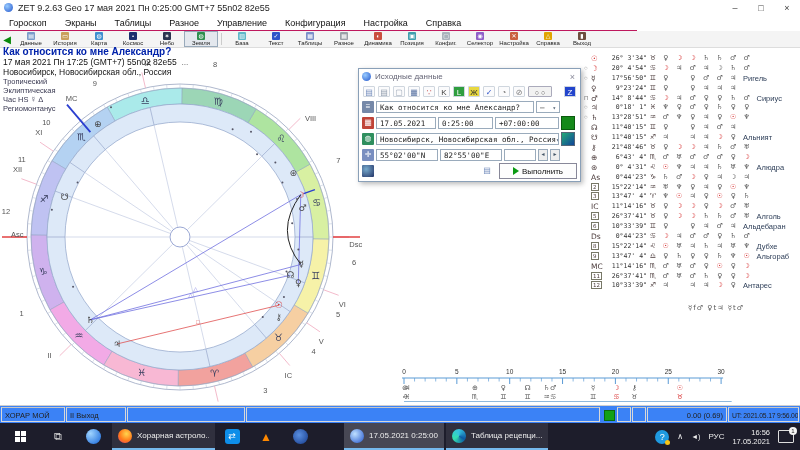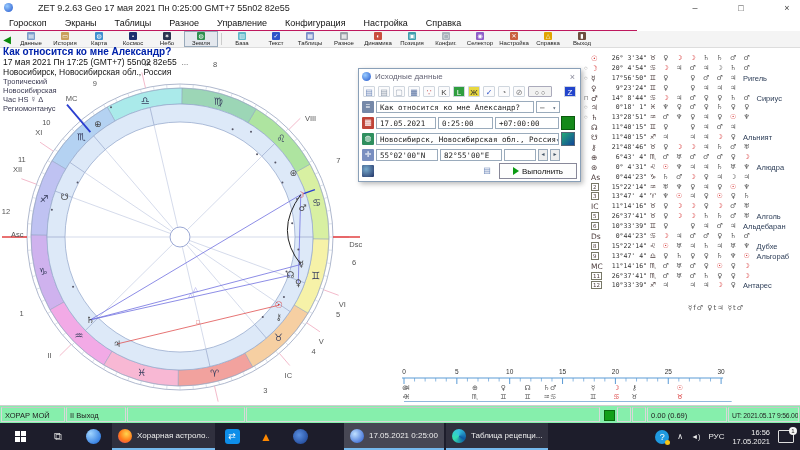--- a/index.html
+++ b/index.html
@@ -1,19 +1,19 @@
 <!DOCTYPE html>
 <html><head>
 <meta charset="utf-8">
 <style>
   html,body{margin:0;padding:0;background:#888;}
   #screen{position:relative;width:800px;height:450px;background:#fff;overflow:hidden;
           font-family:"Liberation Sans",sans-serif;-webkit-font-smoothing:antialiased;}
   
-  #titlebar{position:absolute;left:0;top:0;width:800px;height:15px;background:#fff;display:flex;align-items:center;font-size:9px;color:#222;gap:20px;}
+  #titlebar{position:absolute;left:0;top:0;width:800px;height:15px;background:#fff;display:flex;align-items:center;font-size:9px;color:#222;}
   #appicon{width:9px;height:9px;border-radius:50%;background:radial-gradient(circle at 35% 35%,#9cf,#2255cc);margin:0 5px 0 4px;}
   #titletext{flex:1;white-space:nowrap;}
   .winctl{width:26px;text-align:center;color:#444;font-size:9px;}
   
   #menubar{position:absolute;left:0;top:15px;width:637px;height:15px;background:#fff;display:flex;align-items:center;font-size:9px;color:#111;border-bottom:4px solid #be185d;}
   .menu-item{padding:0 9px;}
   
   #toolbar{position:absolute;left:0;top:31px;width:800px;height:16px;background:#f4f4f4;border-bottom:1px solid #ddd;display:flex;align-items:center;}
   #tb-back{width:14px;color:#0a8a0a;font-size:10px;text-align:center;}
   .tb-btn{width:34px;height:16px;display:flex;flex-direction:column;align-items:center;justify-content:center;}
@@ -55,21 +55,21 @@
   .c-g .hbox{display:inline-block;border:0.5px solid #776;font-size:5.5px;line-height:6px;padding:0 1px;vertical-align:1px;}
   .c-deg{width:45px;text-align:right;font-family:"DejaVu Sans Mono",monospace;font-size:6.5px;color:#333;}
   .c-sg{width:12px;text-align:center;font-family:"DejaVu Sans",sans-serif;font-size:7px;color:#4a3a3a;}
   .c-a{width:13.5px;text-align:center;font-family:"DejaVu Sans",sans-serif;font-size:7px;color:#555;}
   .c-a.red,.red{color:#d42a2a;}
   .c-star{flex:1;font-size:7.5px;color:#30405a;padding-left:3px;}
   #tfoot{position:absolute;left:688px;top:304px;font-size:7px;color:#555;font-family:"DejaVu Sans",sans-serif;letter-spacing:1px;}
   
   #scale{position:absolute;left:395px;top:352px;}
   
-  #statusbar{position:absolute;left:0;top:405px;width:800px;height:18px;background:#86efac;border-top:1px solid #cfcfcf;font-size:7.5px;color:#222;}
+  #statusbar{position:absolute;left:0;top:405px;width:800px;height:18px;background:#3b82f6;border-top:1px solid #cfcfcf;font-size:7.5px;color:#222;}
   .sb-cell{position:absolute;top:1px;height:15px;line-height:15px;border:1px solid #d8d8d8;border-top-color:#c6c6c6;padding-left:3px;box-sizing:border-box;white-space:nowrap;overflow:hidden;}
   #sb-green{position:absolute;left:604px;top:4px;width:9px;height:9px;background:#12a018;border:1px solid #0a6a0e;}
   
   #taskbar{position:absolute;left:0;top:423px;width:800px;height:27px;background:#1d1d2b;display:flex;align-items:stretch;color:#eee;}
   .tk{display:flex;align-items:center;justify-content:center;}
   #start{width:40px;}
   #startgrid{display:grid;grid-template-columns:5px 5px;grid-template-rows:5px 5px;gap:1px;}
   #startgrid div{background:#fff;}
   #taskview{width:36px;color:#ddd;font-size:11px;}
   .tk-ic{width:34px;font-size:13px;}
@@ -179,21 +179,21 @@
         <div class="tb-lb">Выход</div>
       </div>
     </div>
 
   <div id="chart-info">
     <div id="ci-q">Как относится ко мне Александр?</div>
     <div class="ci-l"><span>17 мая 2021  Пн   17:25 (GMT+7) 55n02  82e55</span>&nbsp;&nbsp;<span class="ci-dots">...</span></div>
     <div class="ci-l">Новосибирск, Новосибирская обл., Россия</div>
     <div id="ci-small">
         <div class="ci-s">Тропический</div>
-        <div class="ci-s">Новосибирская</div>
+        <div class="ci-s">Эклиптическая</div>
         <div class="ci-s">Час HS ☿ Δ</div>
         <div class="ci-s">Региомонтанус</div>
       </div>
   </div>
 
   <svg id="wheel" width="400" height="388" viewBox="0 44 400 388">
       <circle cx="180" cy="237" r="153" fill="#fff" stroke="#9aa6c0" stroke-width="0.8"></circle>
       <path d="M178.07565346735166,385.9875729395653 A149,149 0 0 0 252.8272534868247,366.98919628017467 L245.0068772734744,353.03062486753845 A133,133 0 0 1 178.28229470575684,369.988907389008 Z" fill="#f2a29e" stroke="#8ca0bf" stroke-width="0.5"></path>
       <text x="214.73146572986667" y="373.6554985657551" font-size="10" fill="#3a4060" text-anchor="middle" dominant-baseline="central" font-family="DejaVu Sans">♈</text>
       <path d="M252.8272534868247,366.98919628017467 A149,149 0 0 0 308.06484974752635,313.1603194527406 L294.31291957329535,304.9820301155336 A133,133 0 0 1 245.0068772734744,353.03062486753845 Z" fill="#f6cfa2" stroke="#8ca0bf" stroke-width="0.5"></path>
@@ -858,21 +858,21 @@
     </svg>
 
   <div id="statusbar">
     <div class="sb-cell" style="left:1px;width:64px">ХОРАР МОЙ</div>
     <div class="sb-cell" style="left:66px;width:60px">II Выход</div>
     <div class="sb-cell" style="left:127px;width:118px"></div>
     <div class="sb-cell" style="left:246px;width:354px"></div>
     <div id="sb-green"></div>
     <div class="sb-cell" style="left:617px;width:14px"></div>
     <div class="sb-cell" style="left:632px;width:14px"></div>
-    <div class="sb-cell" style="left:647px;width:80px;padding-right:3px">0.00 (0.69)</div>
+    <div class="sb-cell" style="left:647px;width:80px;text-align:right;padding-right:3px">0.00 (0.69)</div>
     <div class="sb-cell" style="left:728px;width:71px;font-size:6.8px;letter-spacing:-0.2px">UT: 2021.05.17 9:56.00</div>
   </div>
 
   <div id="taskbar">
     <div class="tk" id="start">
         <div id="startgrid">
           <div></div>
           <div></div>
           <div></div>
           <div></div>

